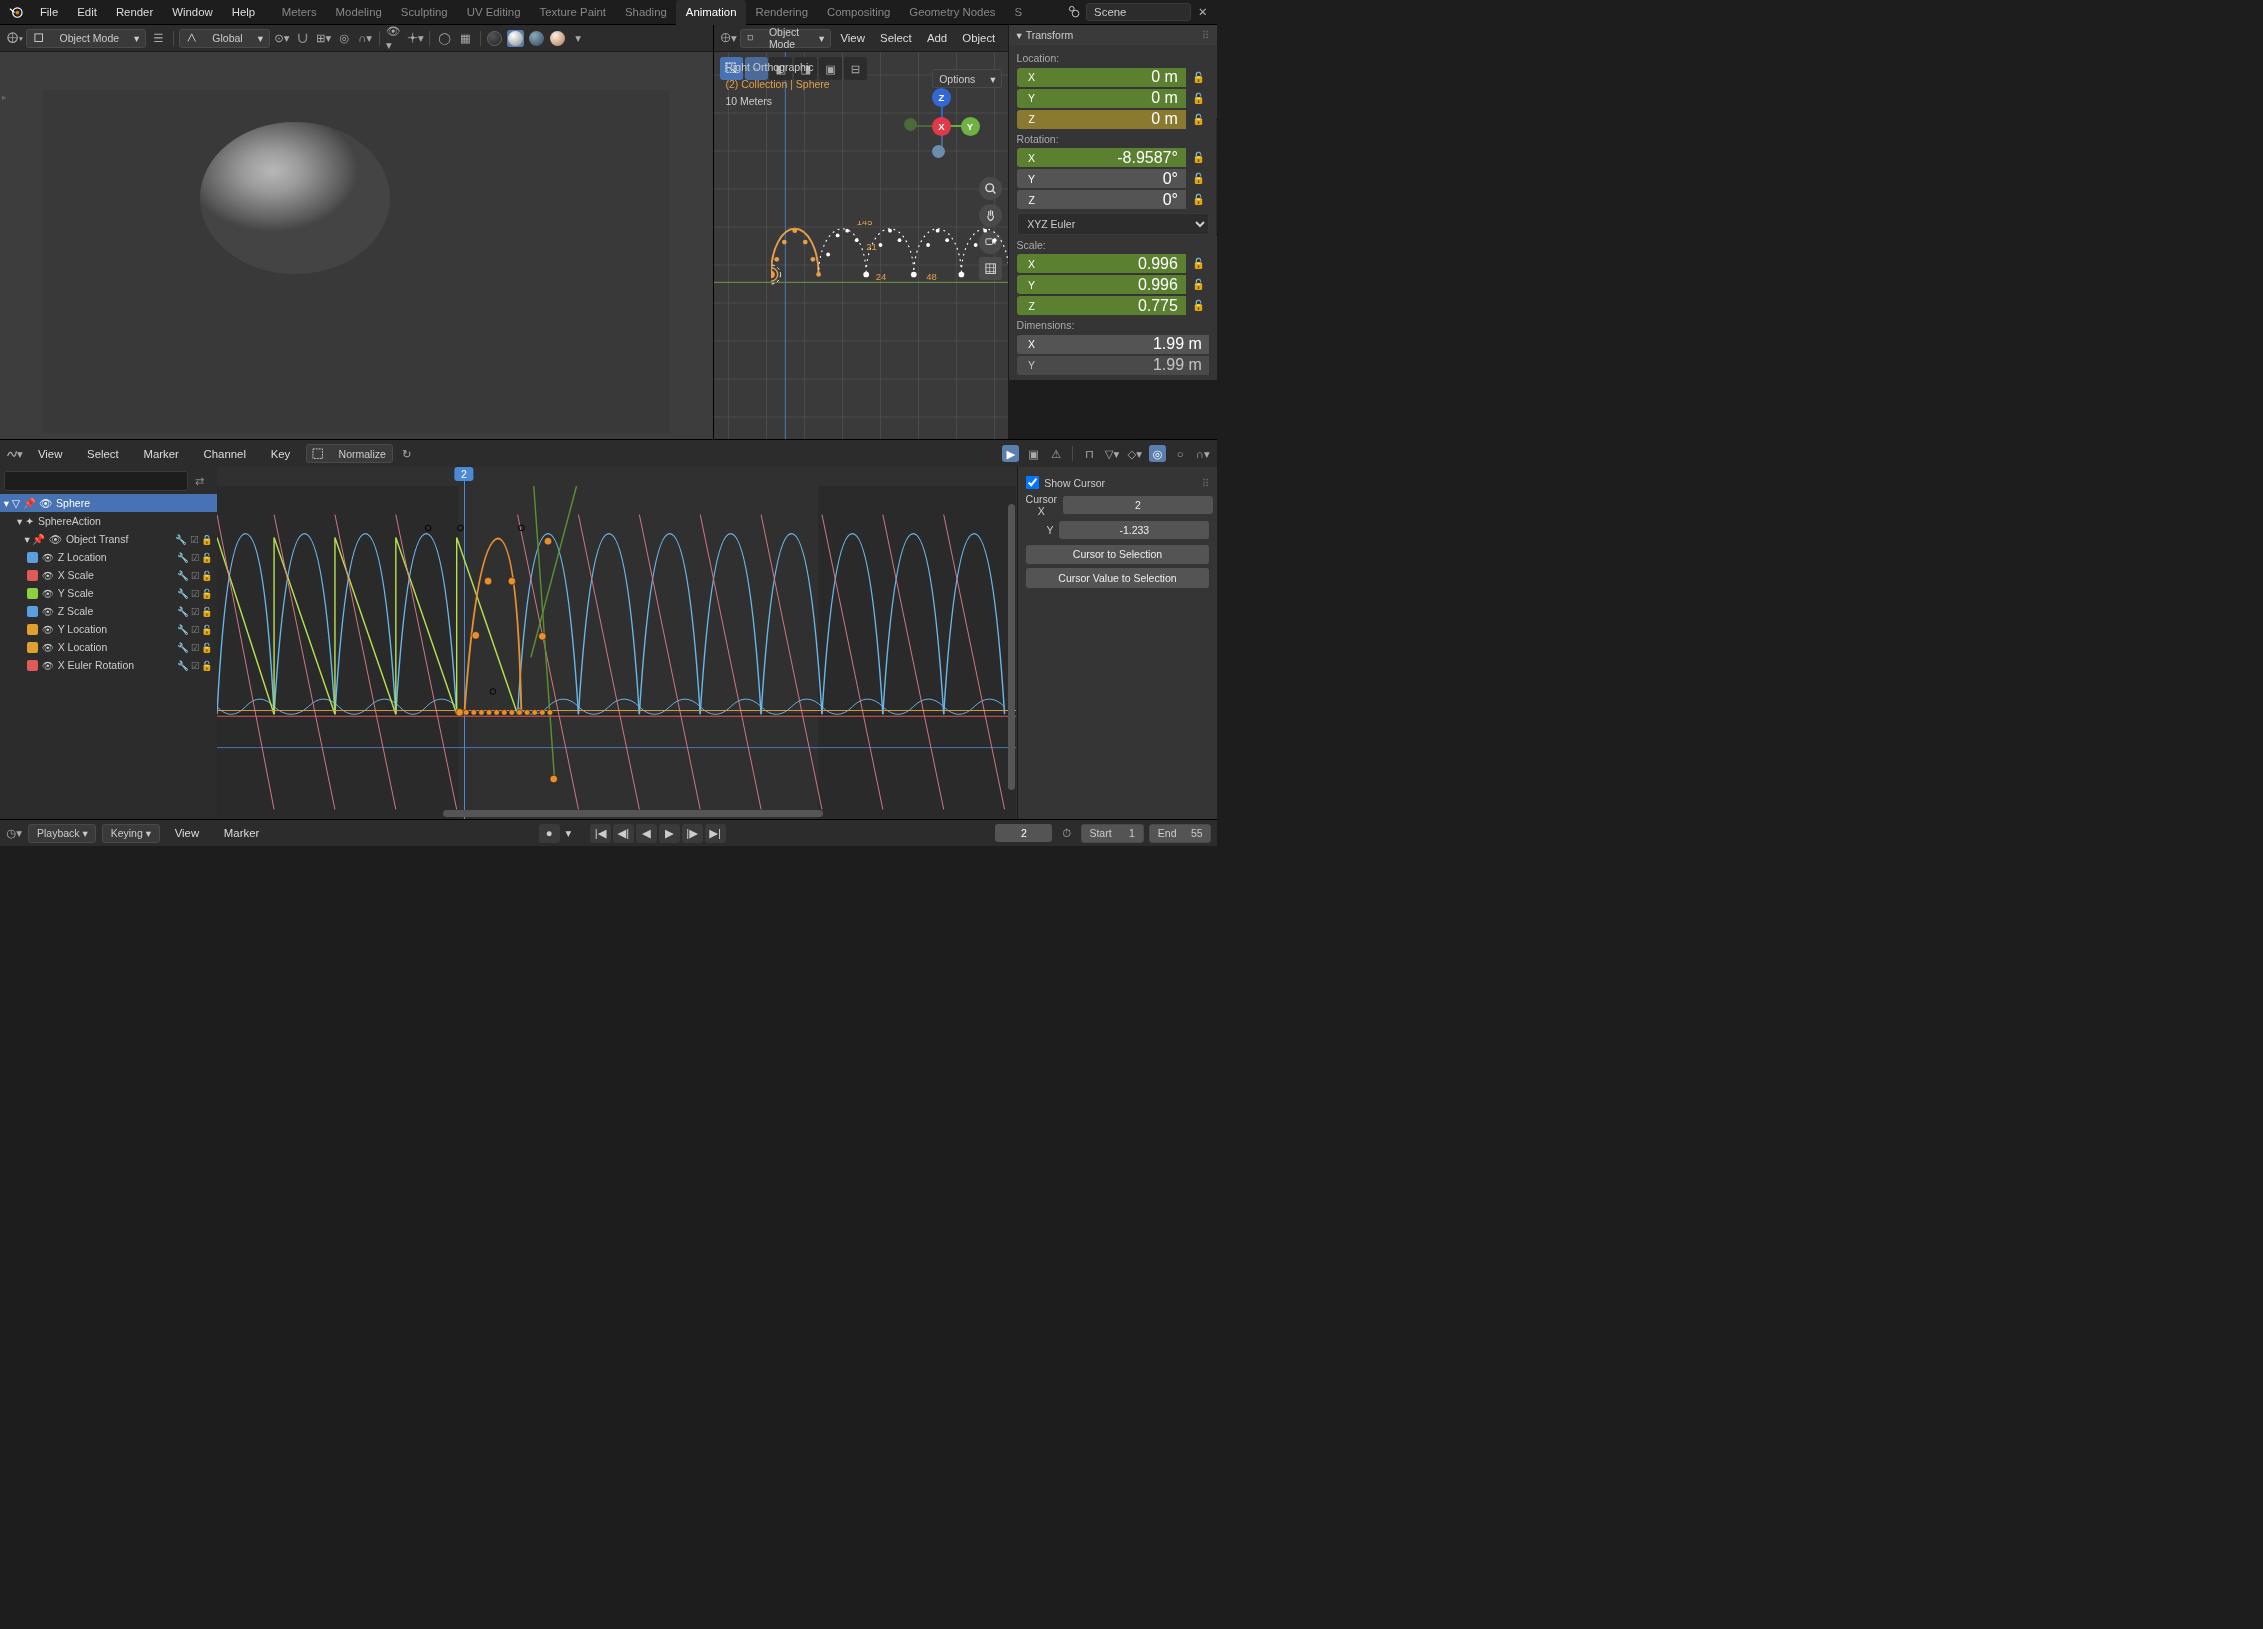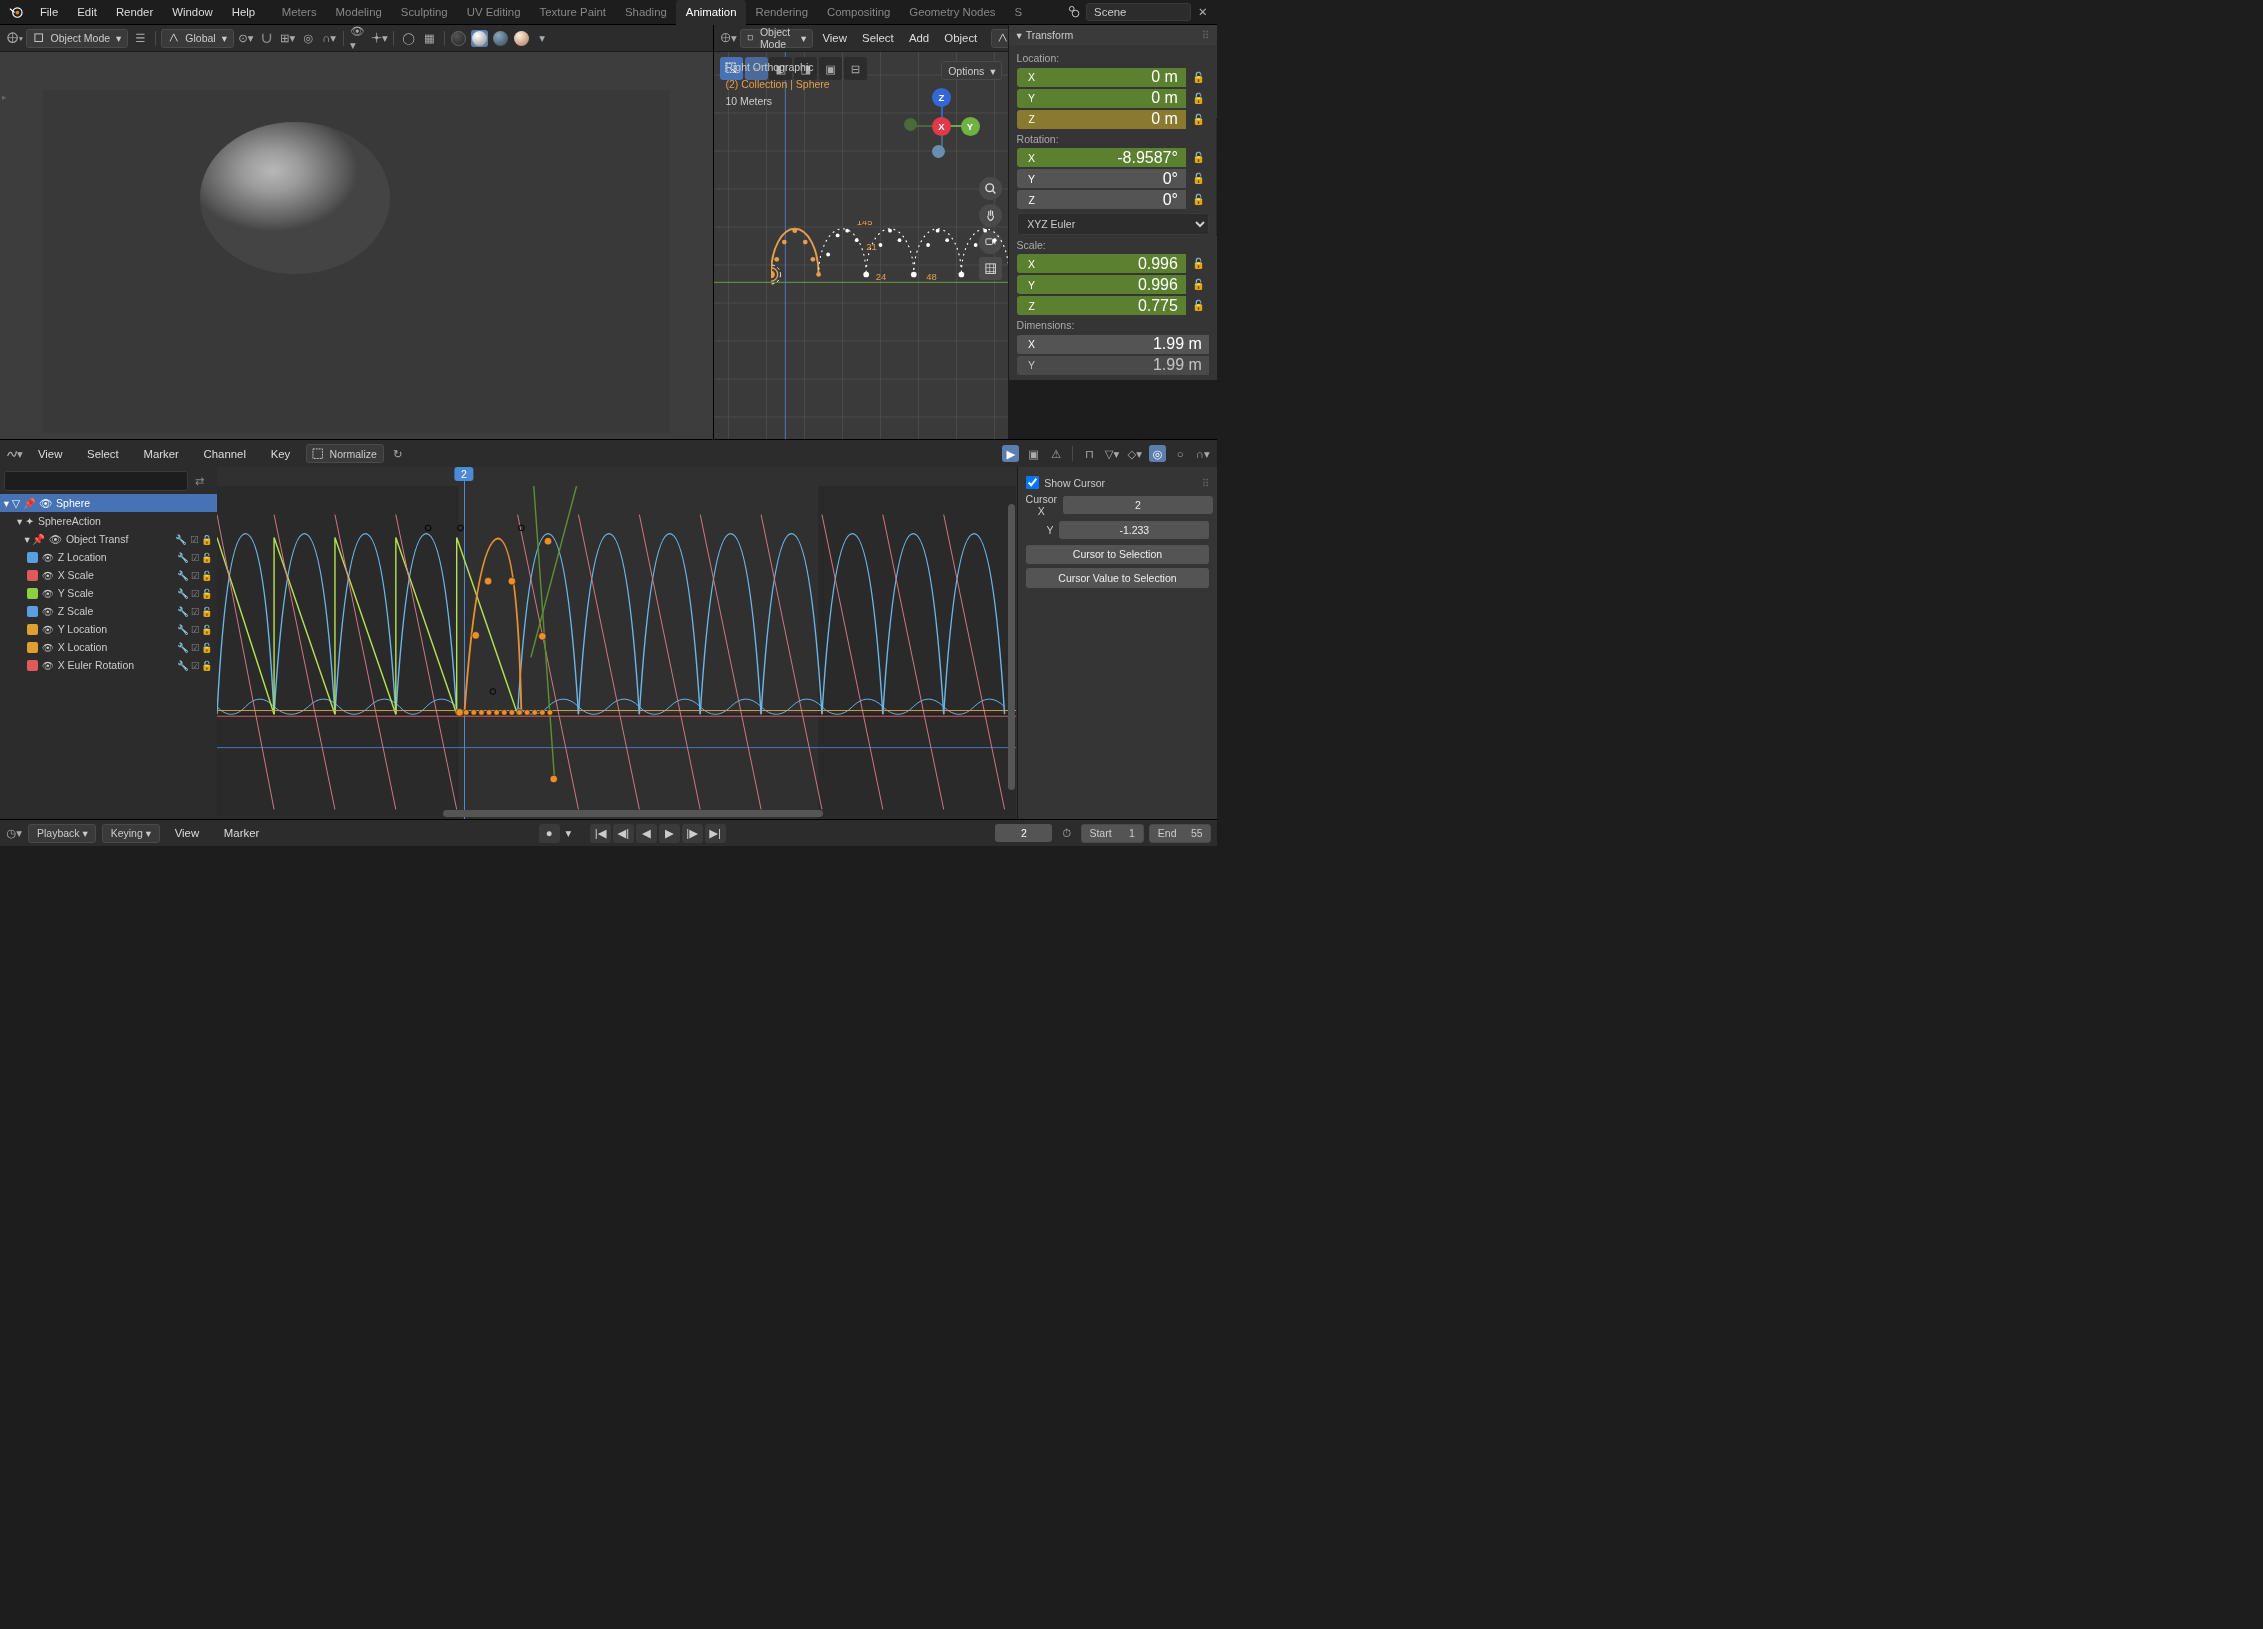--- a/index.html
+++ b/index.html
@@ -8,31 +8,31 @@
 .blender-logo { width:19px;height:19px;display:inline-flex;align-items:center;justify-content:center;color:#fff;margin-right:5.7px;}
 .menu-item { padding:0 9.5px; color:#ddd; cursor:pointer; height:25px; display:flex; align-items:center;}
 .workspace-tabs{display:flex;margin-left:7.6px;}
 .ws-tab{padding:0 9.5px;color:#888;height:25px;display:flex;align-items:center;cursor:pointer;}
 .ws-tab.active{background:#2c2c2c;color:#fff;border-radius:3.8px 3.8px 0 0;}
 .scene-input{margin-left:auto;display:flex;align-items:center;gap:3.8px;}
 .scene-input input{background:#2c2c2c;border:1px solid #3a3a3a;color:#ccc;padding:1.9px 7.6px;border-radius:2.9px;width:105px;font-size:11.4px;}
 .main{display:flex;height:414px;}
 .viewport{position:relative;background:#3a3a3a;overflow:hidden;}
 .vp-header{height:27px;background:#2c2c2c;display:flex;align-items:center;padding:0 5.7px;gap:3.8px;border-bottom:1px solid #1a1a1a;}
-.hdr-btn{background:#3a3a3a;border:1px solid #4a4a4a;border-radius:2.9px;padding:1.9px 5.7px;color:#ccc;cursor:pointer;font-size:10.5px;display:flex;align-items:center;gap:6px;height:19px;}
+.hdr-btn{background:#3a3a3a;border:1px solid #4a4a4a;border-radius:2.9px;padding:1.9px 5.7px;color:#ccc;cursor:pointer;font-size:10.5px;display:flex;align-items:center;gap:15px;height:19px;}
 .hdr-icon{width:17px;height:17px;display:flex;align-items:center;justify-content:center;color:#aaa;cursor:pointer;border-radius:2.9px;}
 .hdr-icon.lit{background:#5a7fae;color:#fff;}
 .hdr-sep{width:1px;height:15px;background:#4a4a4a;margin:0 1.9px;}
 .vp-toolbar{position:absolute;left:5.7px;top:32px;display:flex;flex-direction:column;gap:1.9px;}
 .vp-toolbar-row{display:flex;gap:1.9px;}
 .tool-btn{width:23px;height:23px;background:#2c2c2c;border-radius:2.9px;display:flex;align-items:center;justify-content:center;color:#aaa;cursor:pointer;}
 .tool-btn.active{background:#4772b3;color:#fff;}
 .vp-canvas{flex:1;position:relative;}
 .sphere3d{position:absolute;left:28%;top:18%;width:190px;height:152px;background:radial-gradient(ellipse 45% 40% at 38% 32%,#b8b8b8,#9a9a9a 35%,#7a7a7a 60%,#5a5a5a 85%,#444);border-radius:50%;}
-.vp-options{position:absolute;right:5.7px;top:36px;}
+.vp-options{position:absolute;right:5.7px;top:44px;}
 .vp2{border-left:1px solid #000;}
 .grid-bg{position:absolute;inset:27px 0 0 0;background-image:linear-gradient(#4a4a4a 1px,transparent 1px),linear-gradient(90deg,#4a4a4a 1px,transparent 1px);background-size:38px 38px;background-position:center;}
 .vp-overlay{position:absolute;left:11.4px;top:34px;color:#ccc;font-size:10.5px;line-height:1.6;}
 .vp-overlay .coll{color:#e69e4a;}
 .axis-gizmo{position:absolute;right:28.5px;top:63px;width:76px;height:76px;}
 .axis-circle{position:absolute;width:19px;height:19px;border-radius:50%;display:flex;align-items:center;justify-content:center;font-size:9.5px;font-weight:bold;color:#fff;}
 .axis-z{background:#3367d6;left:28.5px;top:0;}
 .axis-x{background:#e03a4a;left:28.5px;top:28.5px;}
 .axis-y{background:#6fb143;left:57px;top:28.5px;}
 .axis-dotz{background:#6a8fae;left:28.5px;top:57px;width:13.3px;height:13.3px;}

